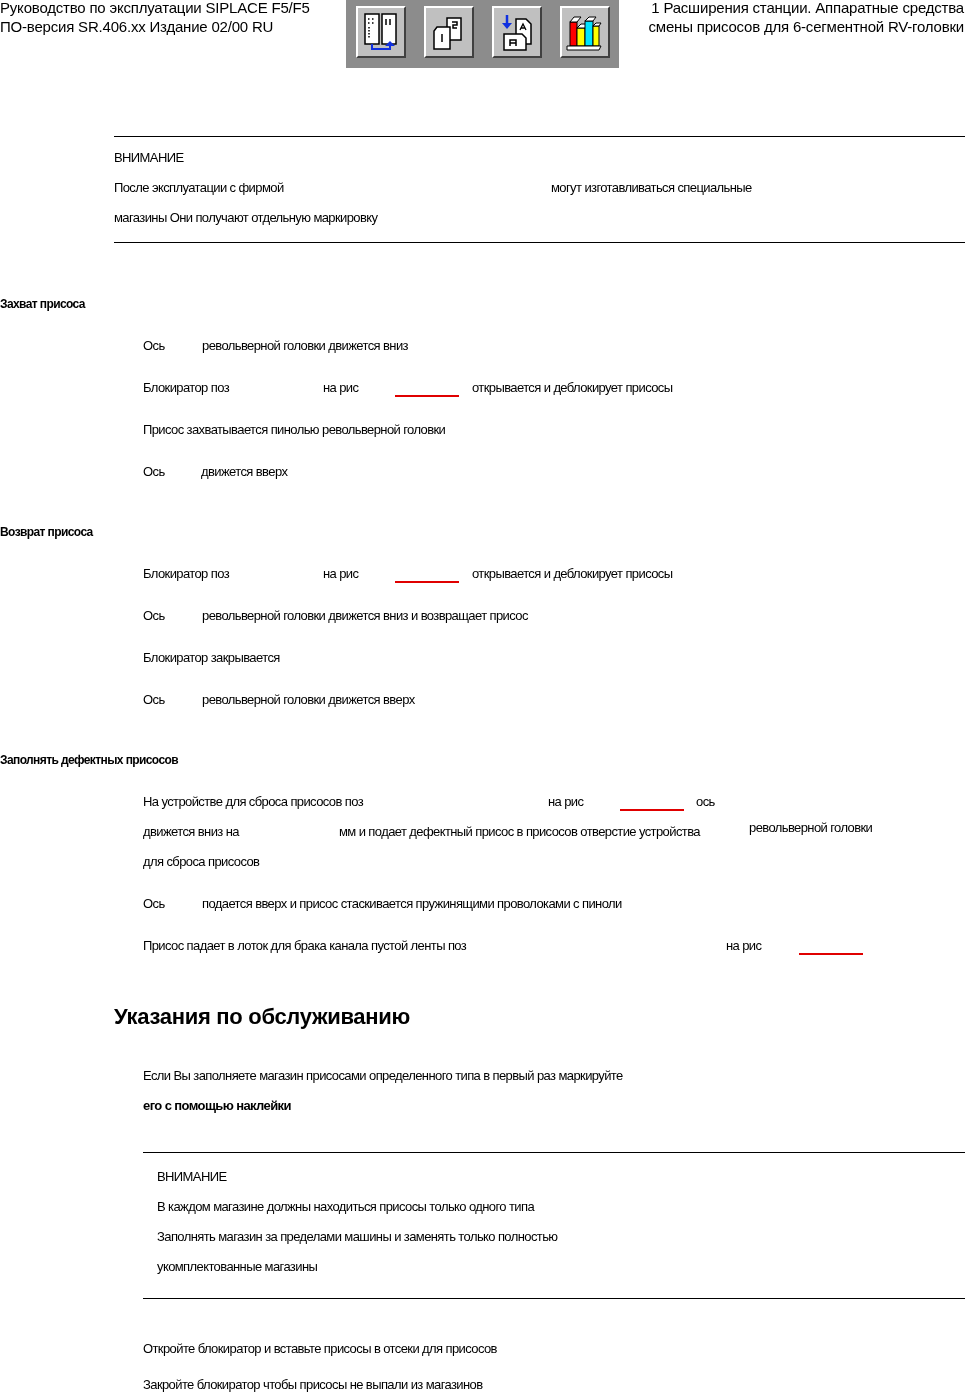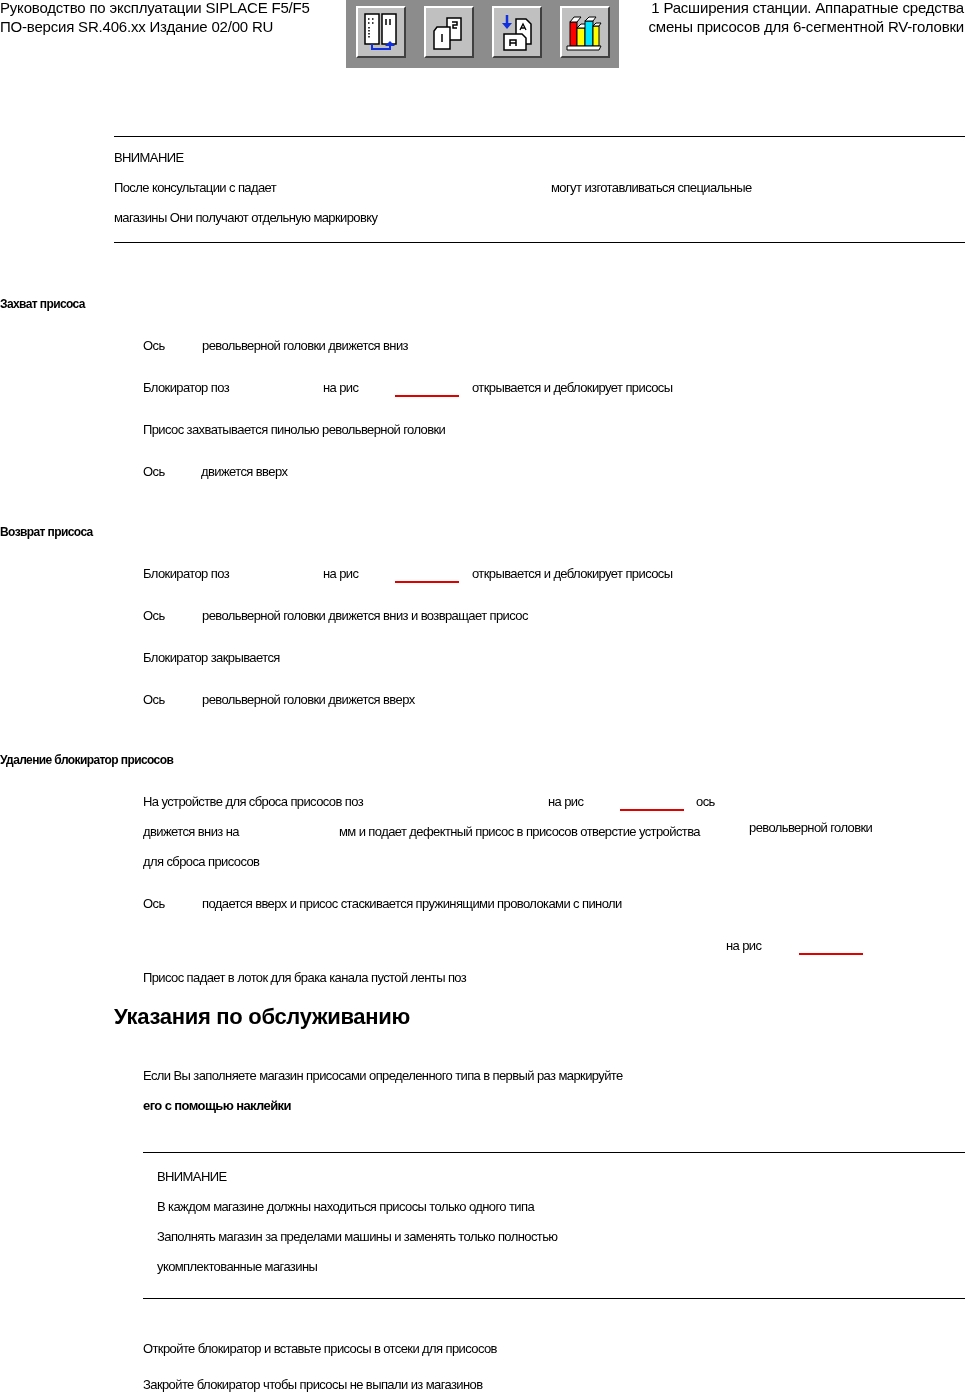--- a/index.html
+++ b/index.html
@@ -68,21 +68,21 @@
       <path d="M21 11l4-4h7l-3 4z" fill="#fff" stroke="#000" stroke-width="1"></path>
       <rect x="29" y="16" width="6" height="20" fill="#ffff00" stroke="#000" stroke-width="1"></rect>
       <path d="M29 16l3-3h5l-2 3z" fill="#fff" stroke="#000" stroke-width="1"></path>
       <path d="M3 36h34l-2 4h-32z" fill="#fff" stroke="#000" stroke-width="1"></path>
     </svg>
   </div>
 </div>
 
 <div class="rule" style="left:114px;top:136px;width:851px;"></div>
 <div class="abs txt" style="left:114px;top:147px;">ВНИМАНИЕ</div>
-<div class="abs txt" style="left:114px;top:177px;">После консультации с падает</div>
+<div class="abs txt" style="left:114px;top:177px;">После эксплуатации с фирмой</div>
 <div class="abs txt" style="left:551px;top:177px;">могут изготавливаться специальные</div>
 <div class="abs txt" style="left:114px;top:207px;">магазины  Они получают отдельную маркировку</div>
 <div class="rule" style="left:114px;top:242px;width:851px;"></div>
 
 <div class="abs h2" style="left:0;top:292px;">Захват присоса</div>
 <div class="abs txt" style="left:143px;top:335px;">Ось</div>
 <div class="abs txt" style="left:202px;top:335px;">револьверной головки движется вниз</div>
 
 <div class="abs txt" style="left:143px;top:377px;">Блокиратор  поз</div>
 <div class="abs txt" style="left:323px;top:377px;">на рис</div>
@@ -98,34 +98,34 @@
 <div class="abs txt" style="left:323px;top:563px;">на рис</div>
 <div class="redlink" style="left:395px;top:581px;width:64px;"></div>
 <div class="abs txt" style="left:472px;top:563px;">открывается и деблокирует присосы</div>
 
 <div class="abs txt" style="left:143px;top:605px;">Ось</div>
 <div class="abs txt" style="left:202px;top:605px;">револьверной головки движется вниз и возвращает присос</div>
 <div class="abs txt" style="left:143px;top:647px;">Блокиратор закрывается</div>
 <div class="abs txt" style="left:143px;top:689px;">Ось</div>
 <div class="abs txt" style="left:202px;top:689px;">револьверной головки движется вверх</div>
 
-<div class="abs h2" style="left:0;top:748px;">Удаление блокиратор присосов</div>
+<div class="abs h2" style="left:0;top:748px;">Заполнять дефектных присосов</div>
 <div class="abs txt" style="left:143px;top:791px;">На устройстве для сброса присосов  поз</div>
 <div class="abs txt" style="left:548px;top:791px;">на рис</div>
 <div class="redlink" style="left:620px;top:809px;width:64px;"></div>
 <div class="abs txt" style="left:696px;top:791px;">ось</div>
 <div class="abs txt" style="left:749px;top:791px;margin-top:26px;">револьверной головки</div>
 <div class="abs txt" style="left:143px;top:821px;">движется вниз на</div>
 <div class="abs txt" style="left:339px;top:821px;">мм и подает дефектный присос в присосов отверстие устройства</div>
 <div class="abs txt" style="left:143px;top:851px;">для сброса присосов</div>
 
 <div class="abs txt" style="left:143px;top:893px;">Ось</div>
 <div class="abs txt" style="left:202px;top:893px;">подается вверх  и присос стаскивается пружинящими проволоками с пиноли</div>
 
-<div class="abs txt" style="left:143px;top:935px;margin-top:32px;">Присос падает в лоток для брака канала пустой ленты  поз</div>
+<div class="abs txt" style="left:143px;top:935px;">Присос падает в лоток для брака канала пустой ленты  поз</div>
 <div class="abs txt" style="left:726px;top:935px;">на рис</div>
 <div class="redlink" style="left:799px;top:953px;width:64px;"></div>
 
 <div class="abs h3" style="left:114px;top:1004px;">Указания по обслуживанию</div>
 <div class="abs txt" style="left:143px;top:1065px;">Если Вы заполняете магазин присосами определенного типа в первый раз  маркируйте</div>
 <div class="abs txt" style="left:143px;top:1095px;font-weight:bold;">его с помощью наклейки</div>
 
 <div class="rule" style="left:143px;top:1152px;width:822px;"></div>
 <div class="abs txt" style="left:157px;top:1166px;">ВНИМАНИЕ</div>
 <div class="abs txt" style="left:157px;top:1196px;">В каждом магазине должны находиться присосы только одного типа</div>

